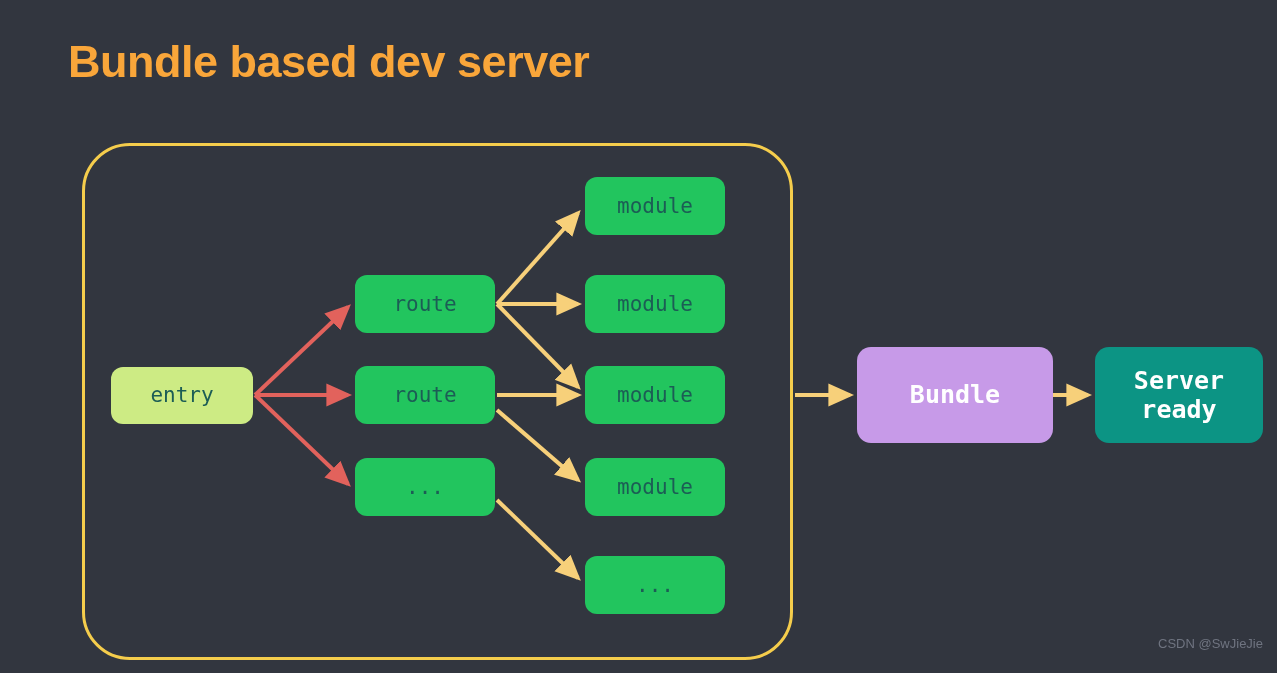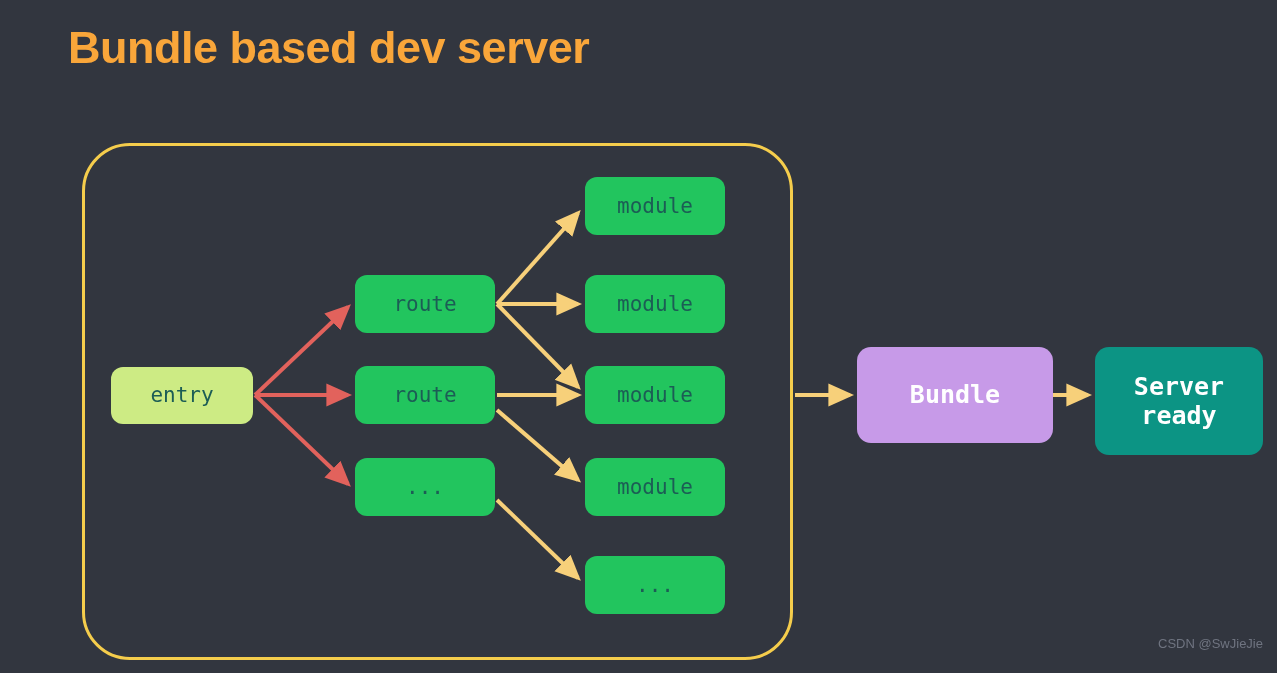--- a/index.html
+++ b/index.html
@@ -11,21 +11,21 @@
     position: relative;
     width: 1277px;
     height: 673px;
     background: #32363f;
     overflow: hidden;
     font-family: "Liberation Sans", sans-serif;
   }
   #title {
     position: absolute;
     left: 68px;
-    top: 22px;
+    top: 36px;
     font-size: 45px;
     font-weight: bold;
     color: #f9a63a;
     letter-spacing: -0.5px;
     white-space: nowrap;
   }
   #group-box {
     position: absolute;
     left: 82px;
     top: 143px;
@@ -163,20 +163,20 @@
   </div>
 
   <div class="node node-green" style="left:585px;top:556px;width:140px;height:58px;">
     <span>...</span>
   </div>
 
   <div class="node node-bundle" style="left:857px;top:347px;width:196px;height:96px;">
     <span>Bundle</span>
   </div>
 
-  <div class="node node-server" style="left:1095px;top:347px;width:168px;height:108px;">
+  <div class="node node-server" style="left:1095px;top:347px;width:168px;height:96px;">
     <span>Server
 ready</span>
   </div>
 
   <div id="watermark">CSDN @SwJieJie</div>
 
 </div>
 
 </body></html>

